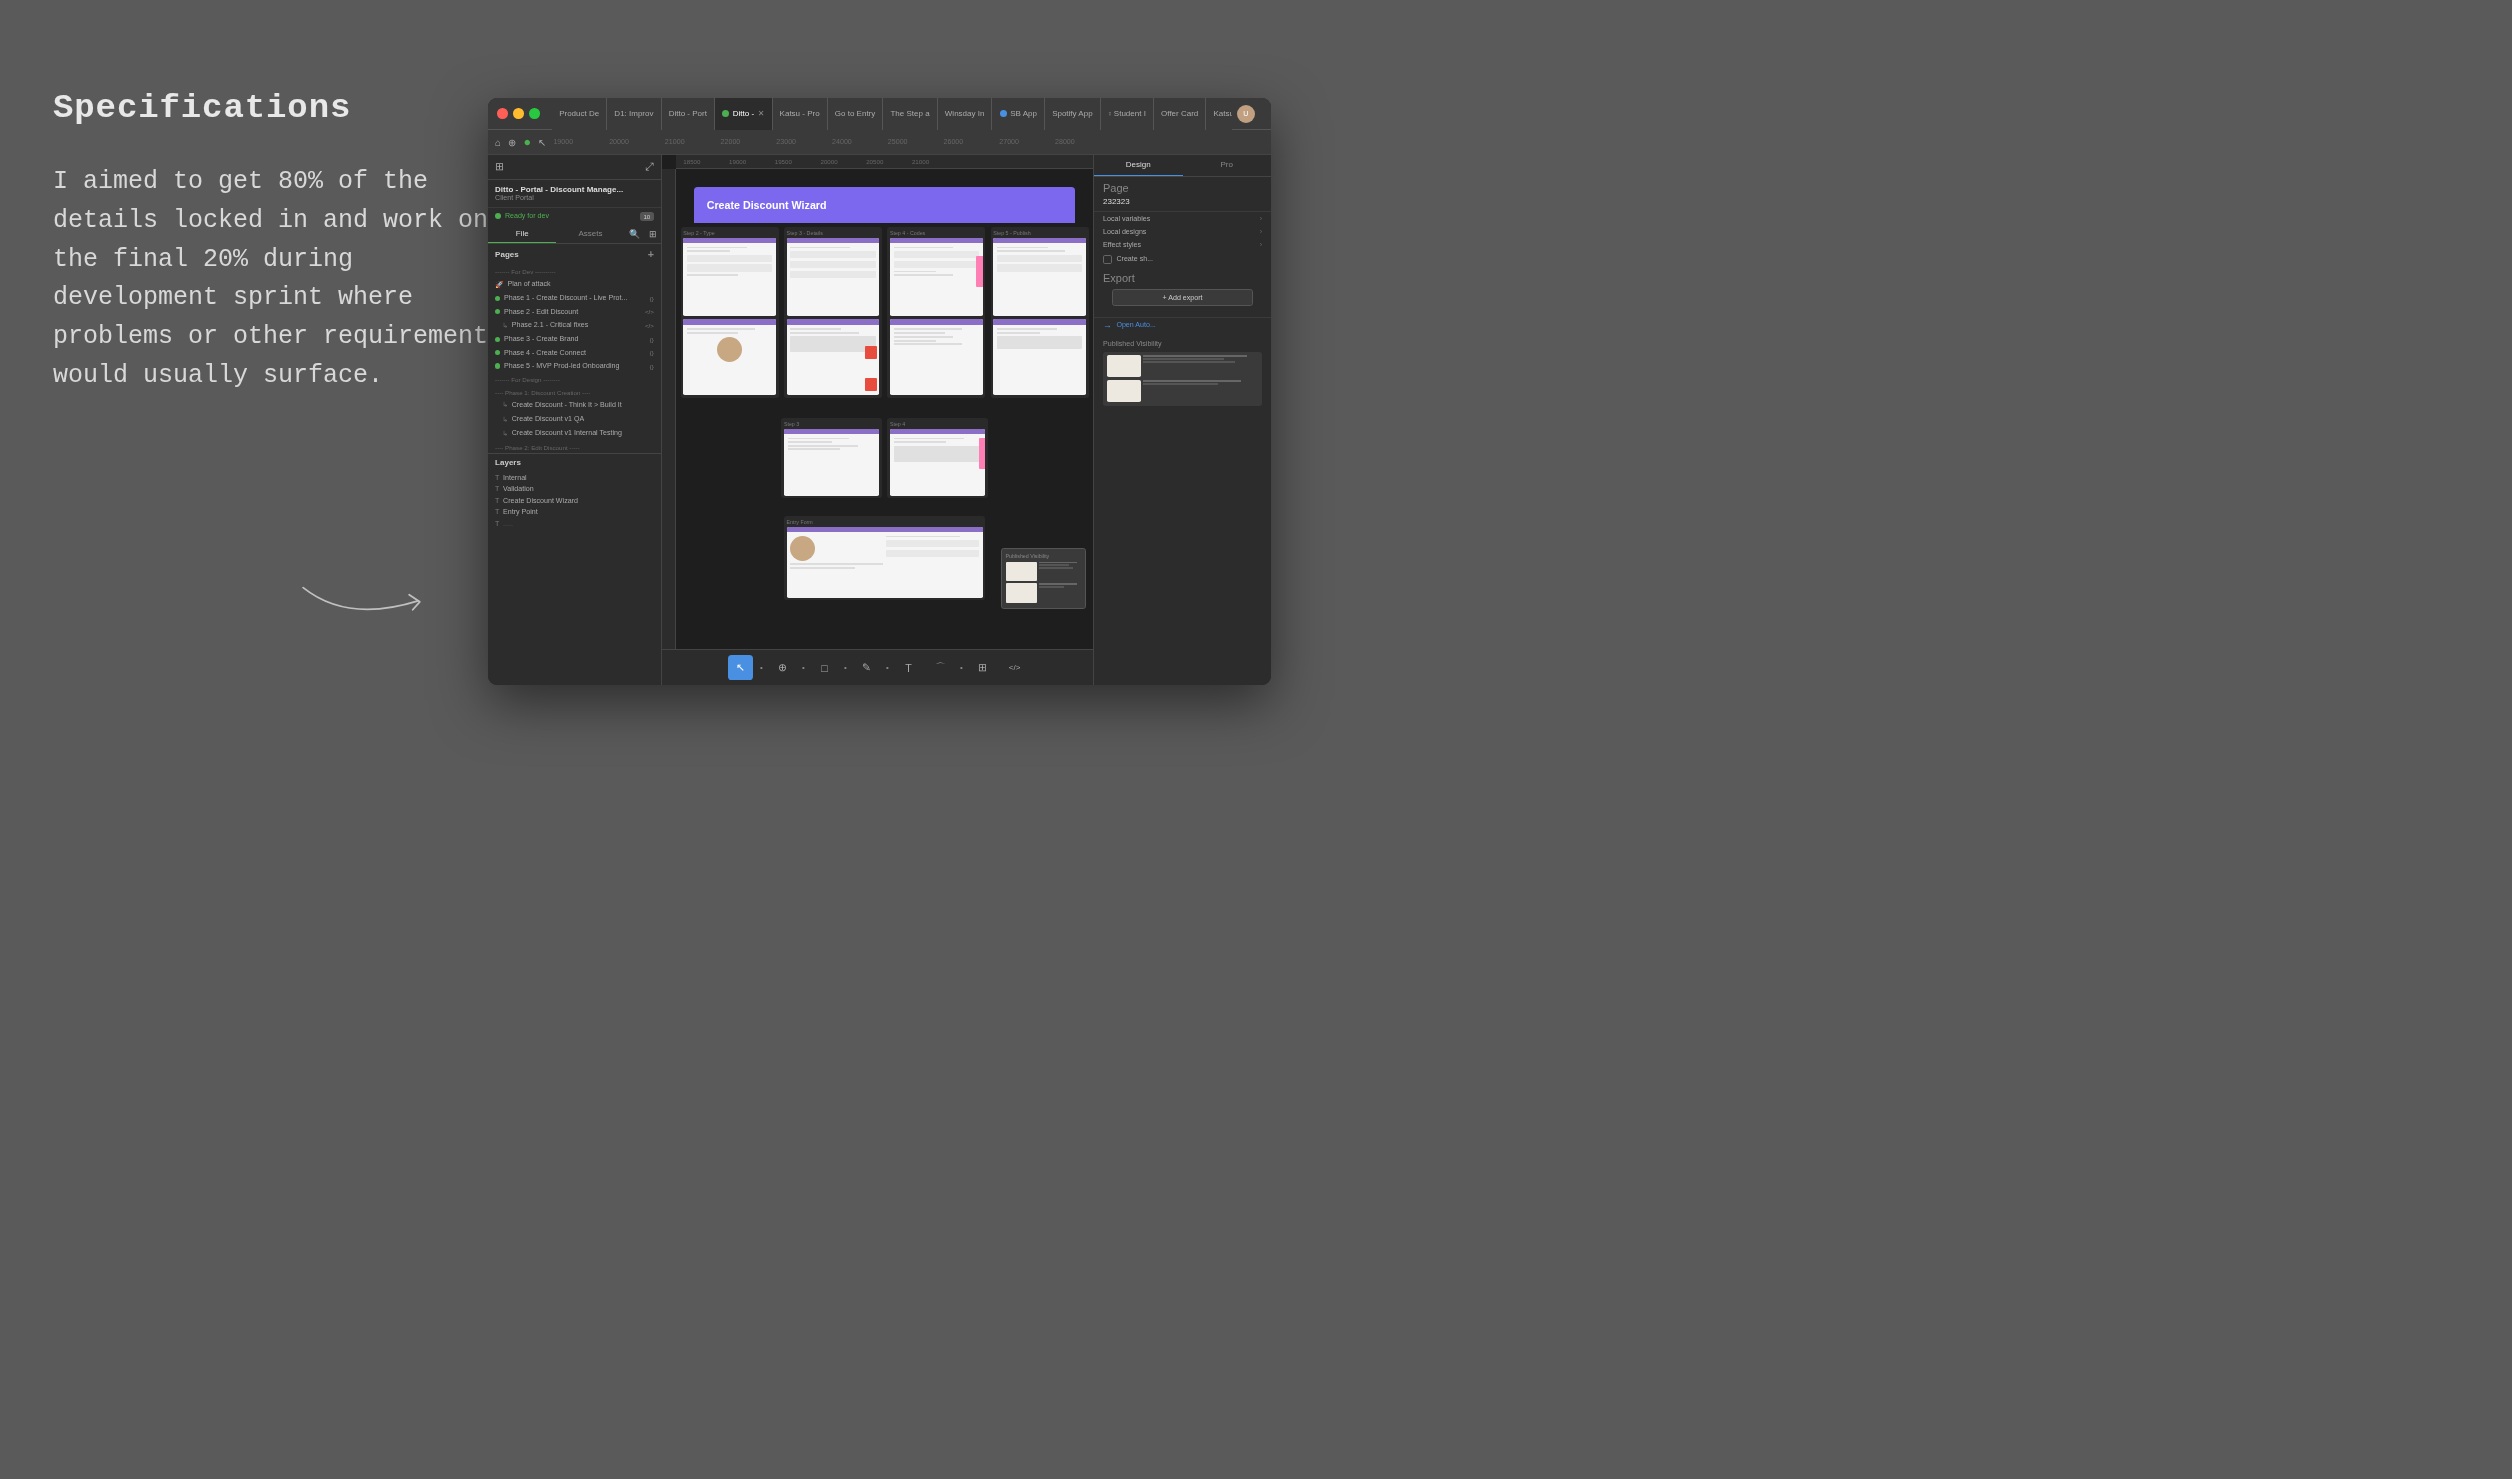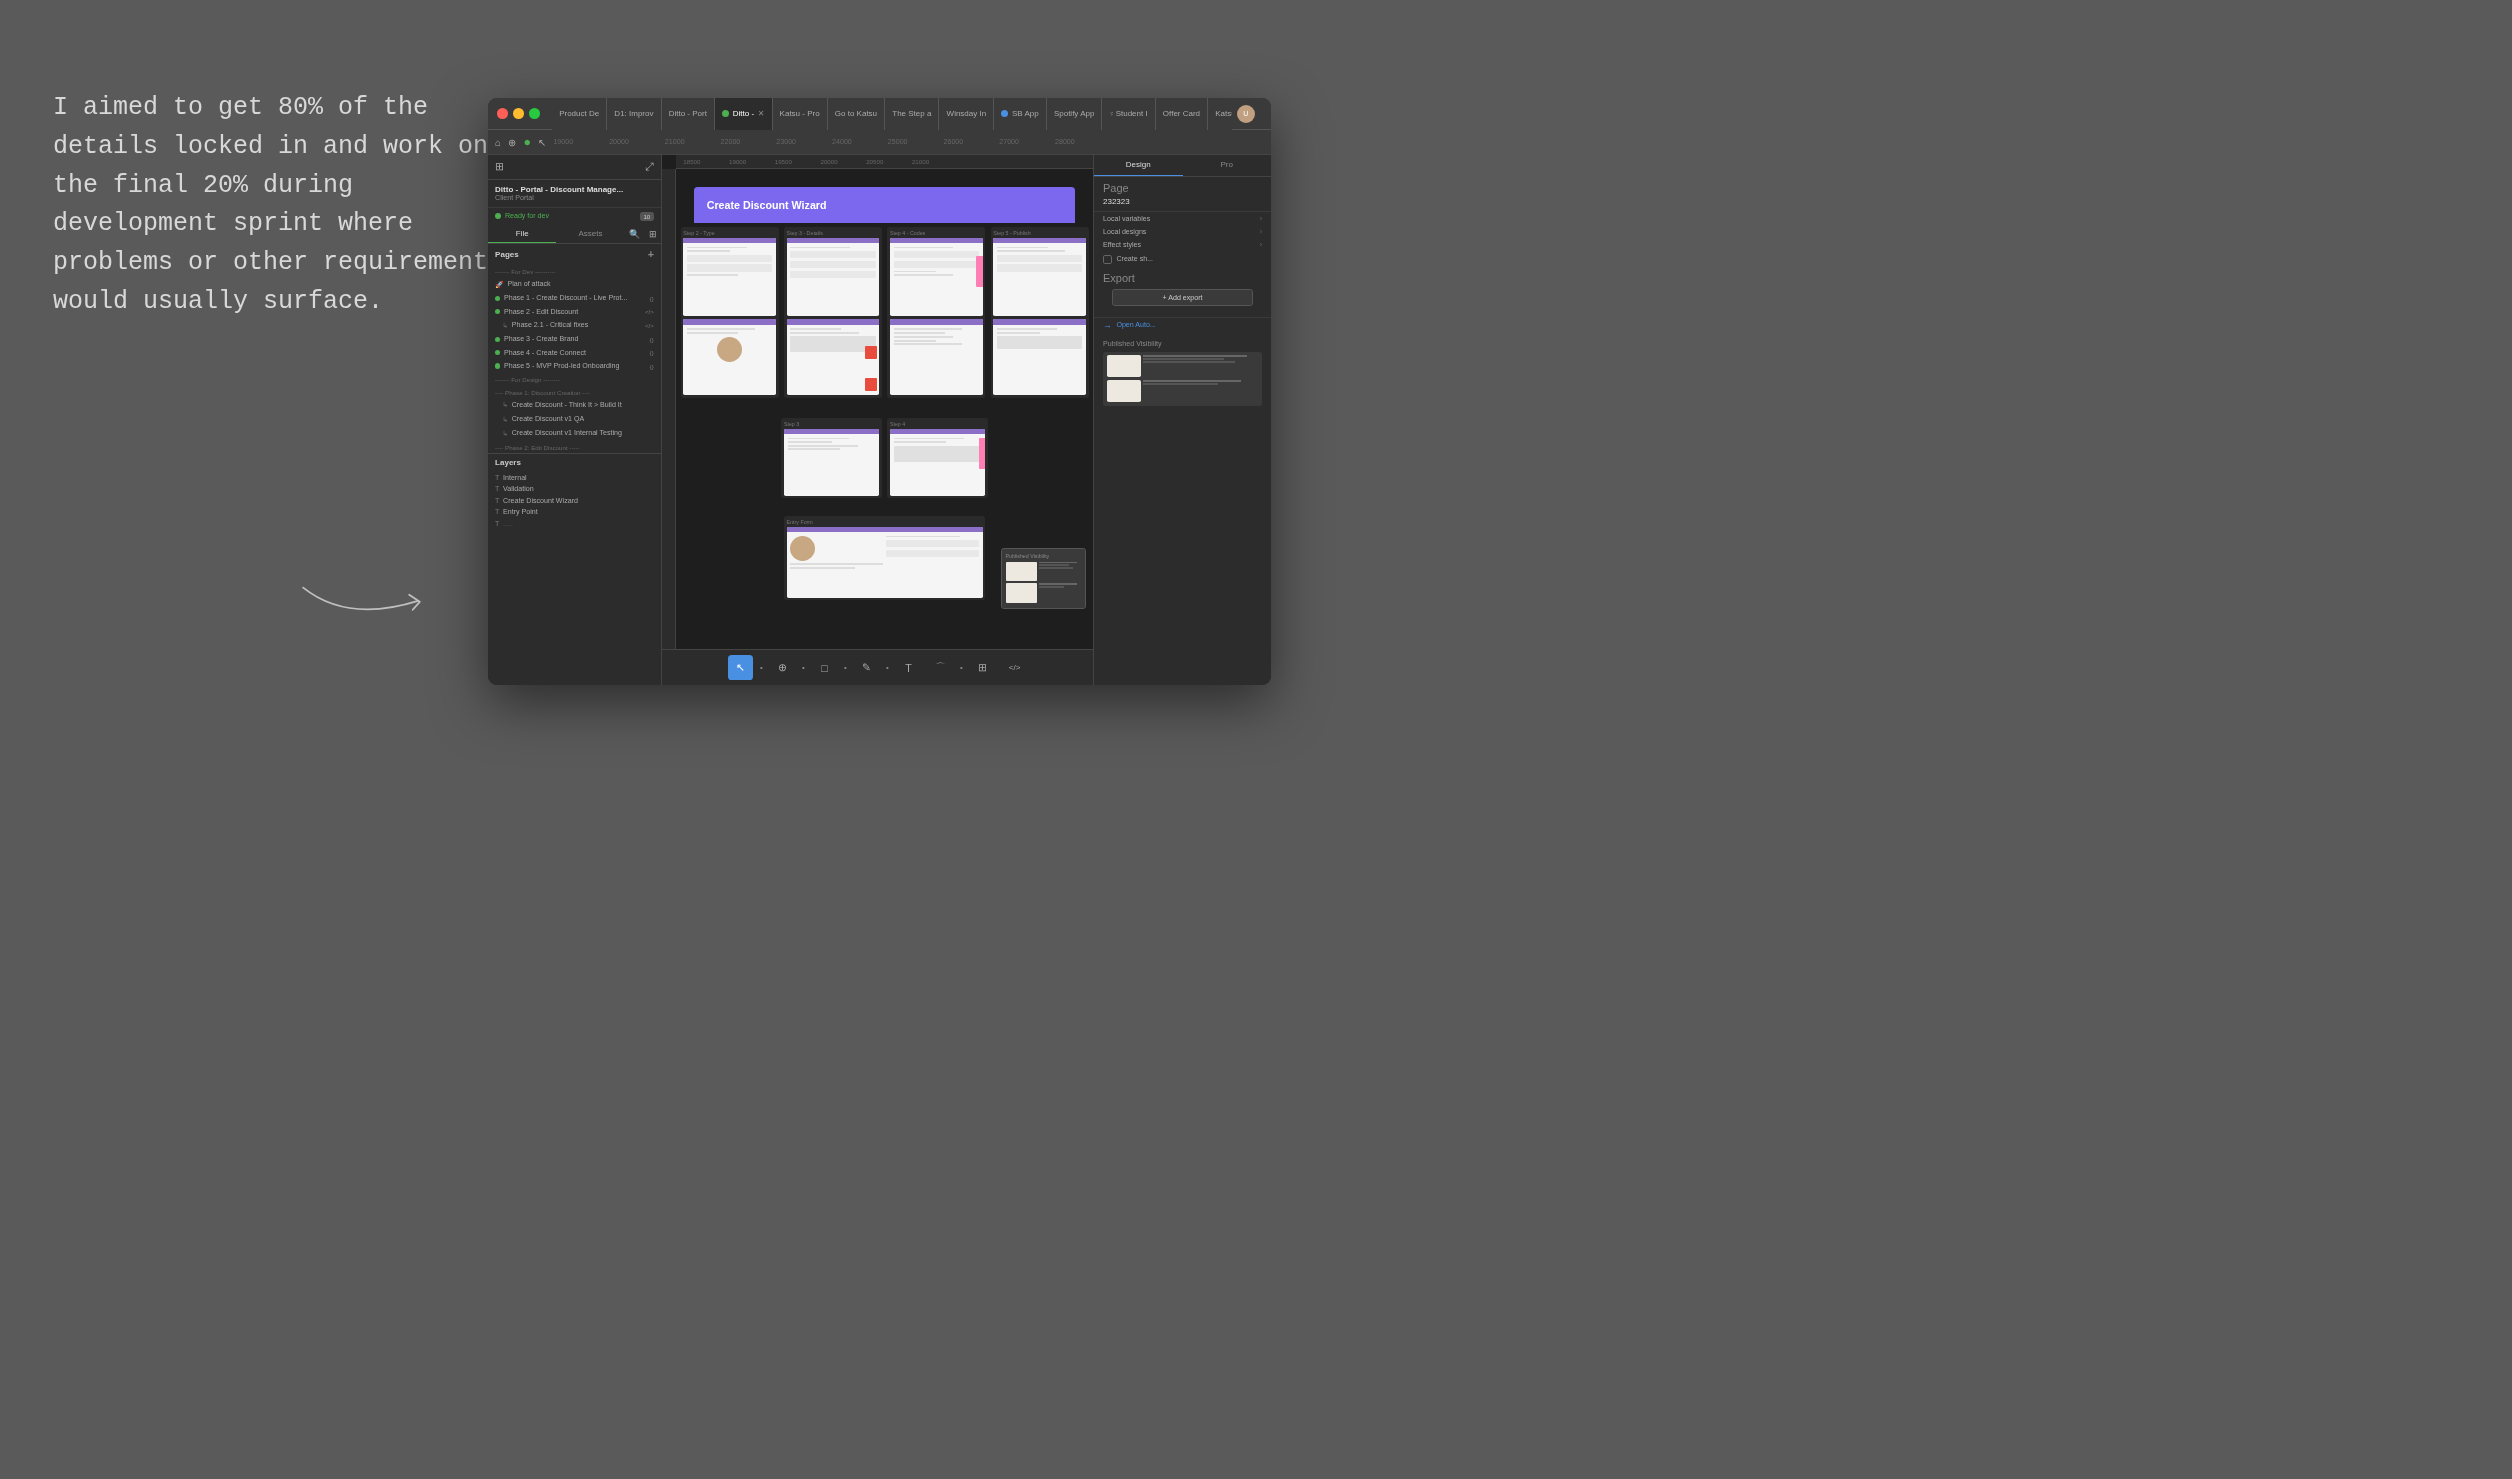--- a/index.html
+++ b/index.html
@@ -522,20 +522,21 @@
       width: 14.2px;
       bottom: 36px;
       background: #2c2c2c;
       border-right: 0.9px solid #444;
     }
   </style>
 </head>
 <body>
 
 <div class="left-panel">
+  <h1 class="spec-title">Specifications</h1>
   <div class="spec-body">
     <p>I aimed to get 80% of the details locked in and work on the final 20% during development sprint where problems or other requirements would usually surface.</p>
   </div>
 </div>
 
 <div class="arrow-container">
   <svg class="arrow-svg" viewBox="0 0 160 60" fill="none" xmlns="http://www.w3.org/2000/svg">
     <path d="M10 20 Q60 60 140 35" stroke="#c0c0c0" stroke-width="2" fill="none" stroke-linecap="round"></path>
     <path d="M130 28 L142 36 L134 45" stroke="#c0c0c0" stroke-width="2" fill="none" stroke-linecap="round" stroke-linejoin="round"></path>
   </svg>
@@ -560,21 +561,21 @@
       </div>
       <div class="tab-item active">
         <span class="tab-active-indicator"></span>
         <span>Ditto -</span>
         <span class="tab-close">✕</span>
       </div>
       <div class="tab-item">
         <span>Katsu - Pro</span>
       </div>
       <div class="tab-item">
-        <span>Go to Katsu</span>
+        <span>Go to Entry</span>
       </div>
       <div class="tab-item">
         <span>The Step a</span>
       </div>
       <div class="tab-item">
         <span>Winsday In</span>
       </div>
       <div class="tab-item">
         <span class="tab-active-indicator" style="background:#4a90e2"></span>
         <span>SB App</span>

